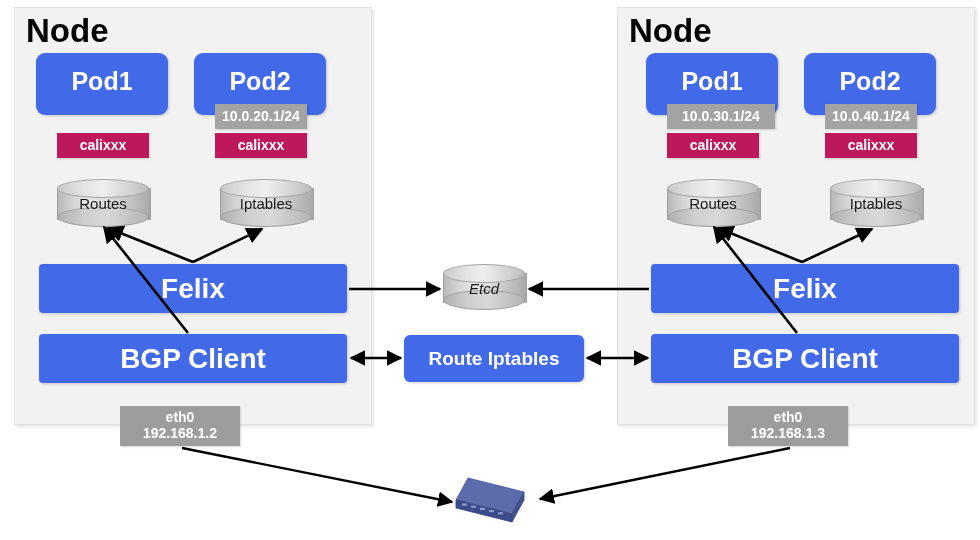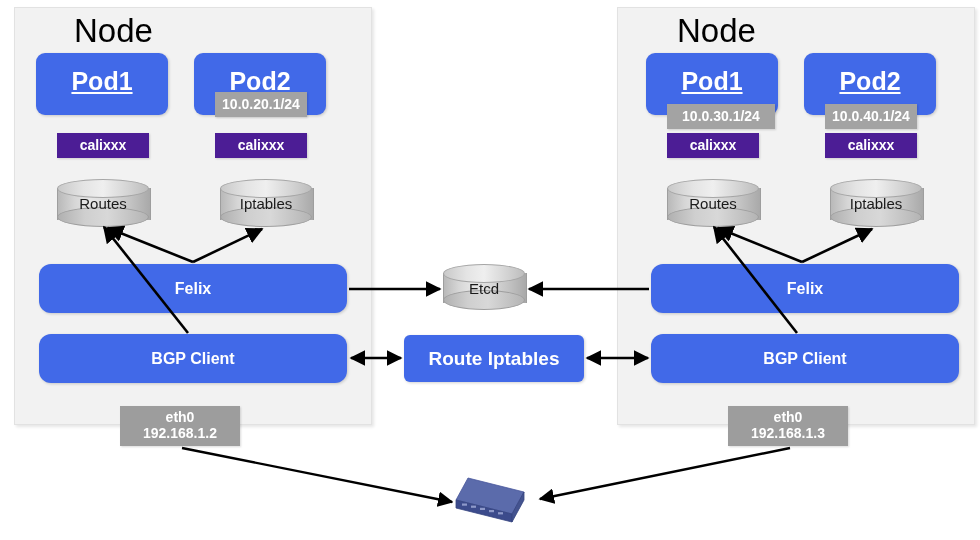--- a/index.html
+++ b/index.html
@@ -28,27 +28,26 @@
   .node-box {
     position: absolute;
     background: #f2f2f2;
     border: 1px solid #e2e2e2;
     box-shadow: 2px 2px 3px rgba(0,0,0,0.10);
     z-index: 1;
   }
   .node-title {
     position: absolute;
     font-size: 33px;
-    font-weight: 400;
+    font-weight: 700;
     color: #000000;
     letter-spacing: 0px;
     line-height: 1;
     white-space: nowrap;
     z-index: 3;
-    margin-left: 48px;
   }
 
   
   .blue-box {
     position: absolute;
     background: #4169e8;
     border-radius: 6px;
     color: #ffffff;
     font-weight: bold;
     display: flex;
@@ -56,25 +55,24 @@
     justify-content: center;
     box-shadow: 1px 1px 3px rgba(0,0,0,0.18);
     z-index: 3;
     box-sizing: border-box;
   }
   .pod-box {
     border-radius: 9px;
     font-size: 25px;
     align-items: flex-start;
     padding-top: 14px;
-    text-decoration: underline;
   }
   .bar-box {
-    font-size: 16px;
-    border-radius: 12px;
+    font-size: 28px;
+    border-radius: 4px;
   }
   .rr-box {
     font-size: 19px;
     border-radius: 6px;
   }
 
   
   .gray-label {
     position: absolute;
     background: #a3a3a3;
@@ -83,21 +81,21 @@
     display: flex;
     align-items: center;
     justify-content: center;
     text-align: center;
     line-height: 1.12;
     box-shadow: 1px 1px 2px rgba(0,0,0,0.15);
     z-index: 4;
     box-sizing: border-box;
   }
   .ip-label { font-size: 14px; }
-  .cali-label { font-size: 14px; background: #4c1d95; text-align: right; }
+  .cali-label { font-size: 14px; background: #be185d; text-align: right; }
   .eth-label {
     font-size: 14px;
     flex-direction: column;
     background: #9d9d9d;
     z-index: 6;
   }
 
   
   .cyl {
     position: absolute;
@@ -156,21 +154,21 @@
 
 <div id="canvas">
 
   <div class="node-box" style="left:14px; top:7px; width:356px; height:416px;"></div>
   <div class="node-title" style="left:26px; top:14px;">Node</div>
 
   <div class="blue-box pod-box" style="left:36px; top:53px; width:132px; height:62px;">Pod1</div>
   <div class="gray-label cali-label" style="left:57px; top:133px; width:92px; height:25px;">calixxx</div>
 
   <div class="blue-box pod-box" style="left:194px; top:53px; width:132px; height:62px;">Pod2</div>
-  <div class="gray-label ip-label" style="left:215px; top:92px; width:92px; height:25px;">10.0.20.1/24</div>
+  <div class="gray-label ip-label" style="left:215px; top:104px; width:92px; height:25px;">10.0.20.1/24</div>
   <div class="gray-label cali-label" style="left:215px; top:133px; width:92px; height:25px;">calixxx</div>
 
   <div class="cyl" style="left:57px; top:179px; width:92px; height:50px;">
     <div class="body" style="top:9px; height:32px;"></div>
     <div class="bottom" style="top:28px; height:20px;"></div>
     <div class="top" style="top:0px; height:19px;"></div>
     <div class="cyl-text" style="top:16px;">Routes</div>
   </div>
 
   <div class="cyl" style="left:220px; top:179px; width:92px; height:50px;">
@@ -220,21 +218,21 @@
 
   <div class="gray-label eth-label" style="left:728px; top:406px; width:120px; height:40px;">
     <span>eth0</span>
     <span>192.168.1.3</span>
   </div>
 
   <div class="cyl" style="left:443px; top:264px; width:82px; height:48px;">
     <div class="body" style="top:9px; height:30px;"></div>
     <div class="bottom" style="top:26px; height:20px;"></div>
     <div class="top" style="top:0px; height:19px;"></div>
-    <div class="cyl-text" style="top:16px;">Etcd</div>
+    <div class="cyl-text" style="top:16px;font-style:italic;">Etcd</div>
   </div>
 
   <div class="blue-box rr-box" style="left:404px; top:335px; width:180px; height:47px;">Route Iptables</div>
 
   <div class="switch" style="left:440px; top:470px; width:100px; height:62px;">
     <svg width="100" height="62" viewBox="0 0 100 62">
 
       <polygon points="28,8 84,22 72,44 16,30" fill="#5b6bab" stroke="#47569a" stroke-width="0.8"></polygon>
 
       <polygon points="16,30 72,44 72,52 16,38" fill="#3c4b8c" stroke="#35447f" stroke-width="0.8"></polygon>

